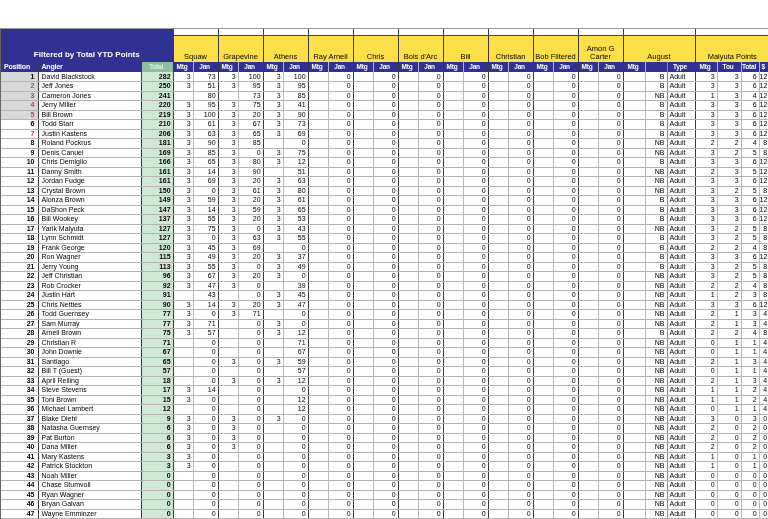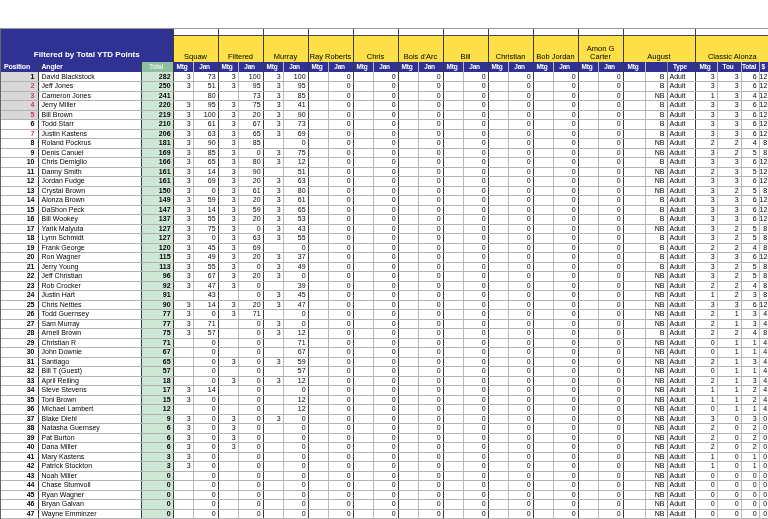--- a/index.html
+++ b/index.html
@@ -85,31 +85,31 @@
           <td class="spacer gstart" colspan="2"></td>
           <td class="spacer gstart" colspan="2"></td>
           <td class="spacer gstart" colspan="2"></td>
           <td class="spacer gstart" colspan="2"></td>
           <td class="spacer gstart" colspan="2"></td>
           <td class="spacer gstart" colspan="3"></td>
           <td class="spacer gstart" colspan="4"></td>
         </tr>
         <tr>
           <td class="lake gstart" colspan="2">Squaw</td>
-          <td class="lake gstart" colspan="2">Filtered</td>
-          <td class="lake gstart" colspan="2">Murray</td>
-          <td class="lake gstart" colspan="2">Ray Roberts</td>
+          <td class="lake gstart" colspan="2">Grapevine</td>
+          <td class="lake gstart" colspan="2">Athens</td>
+          <td class="lake gstart" colspan="2">Ray Arneil</td>
           <td class="lake gstart" colspan="2">Chris</td>
           <td class="lake gstart" colspan="2">Bois d'Arc</td>
           <td class="lake gstart" colspan="2">Bill</td>
           <td class="lake gstart" colspan="2">Christian</td>
-          <td class="lake gstart" colspan="2">Bob Jordan</td>
+          <td class="lake gstart" colspan="2">Bob Filtered</td>
           <td class="lake gstart" colspan="2">Amon G Carter</td>
           <td class="lake gstart" colspan="3">August</td>
-          <td class="lake gstart" colspan="4">Classic Alonza</td>
+          <td class="lake gstart" colspan="4">Malyuta Points</td>
         </tr>
         <tr>
           <td class="h left">Position</td>
           <td class="h left gstart">Angler</td>
           <td class="h th-total gstart">Total</td>
           <td class="h gstart">Mtg</td>
           <td class="h sub">Jan</td>
           <td class="h gstart">Mtg</td>
           <td class="h sub">Jan</td>
           <td class="h gstart">Mtg</td>

